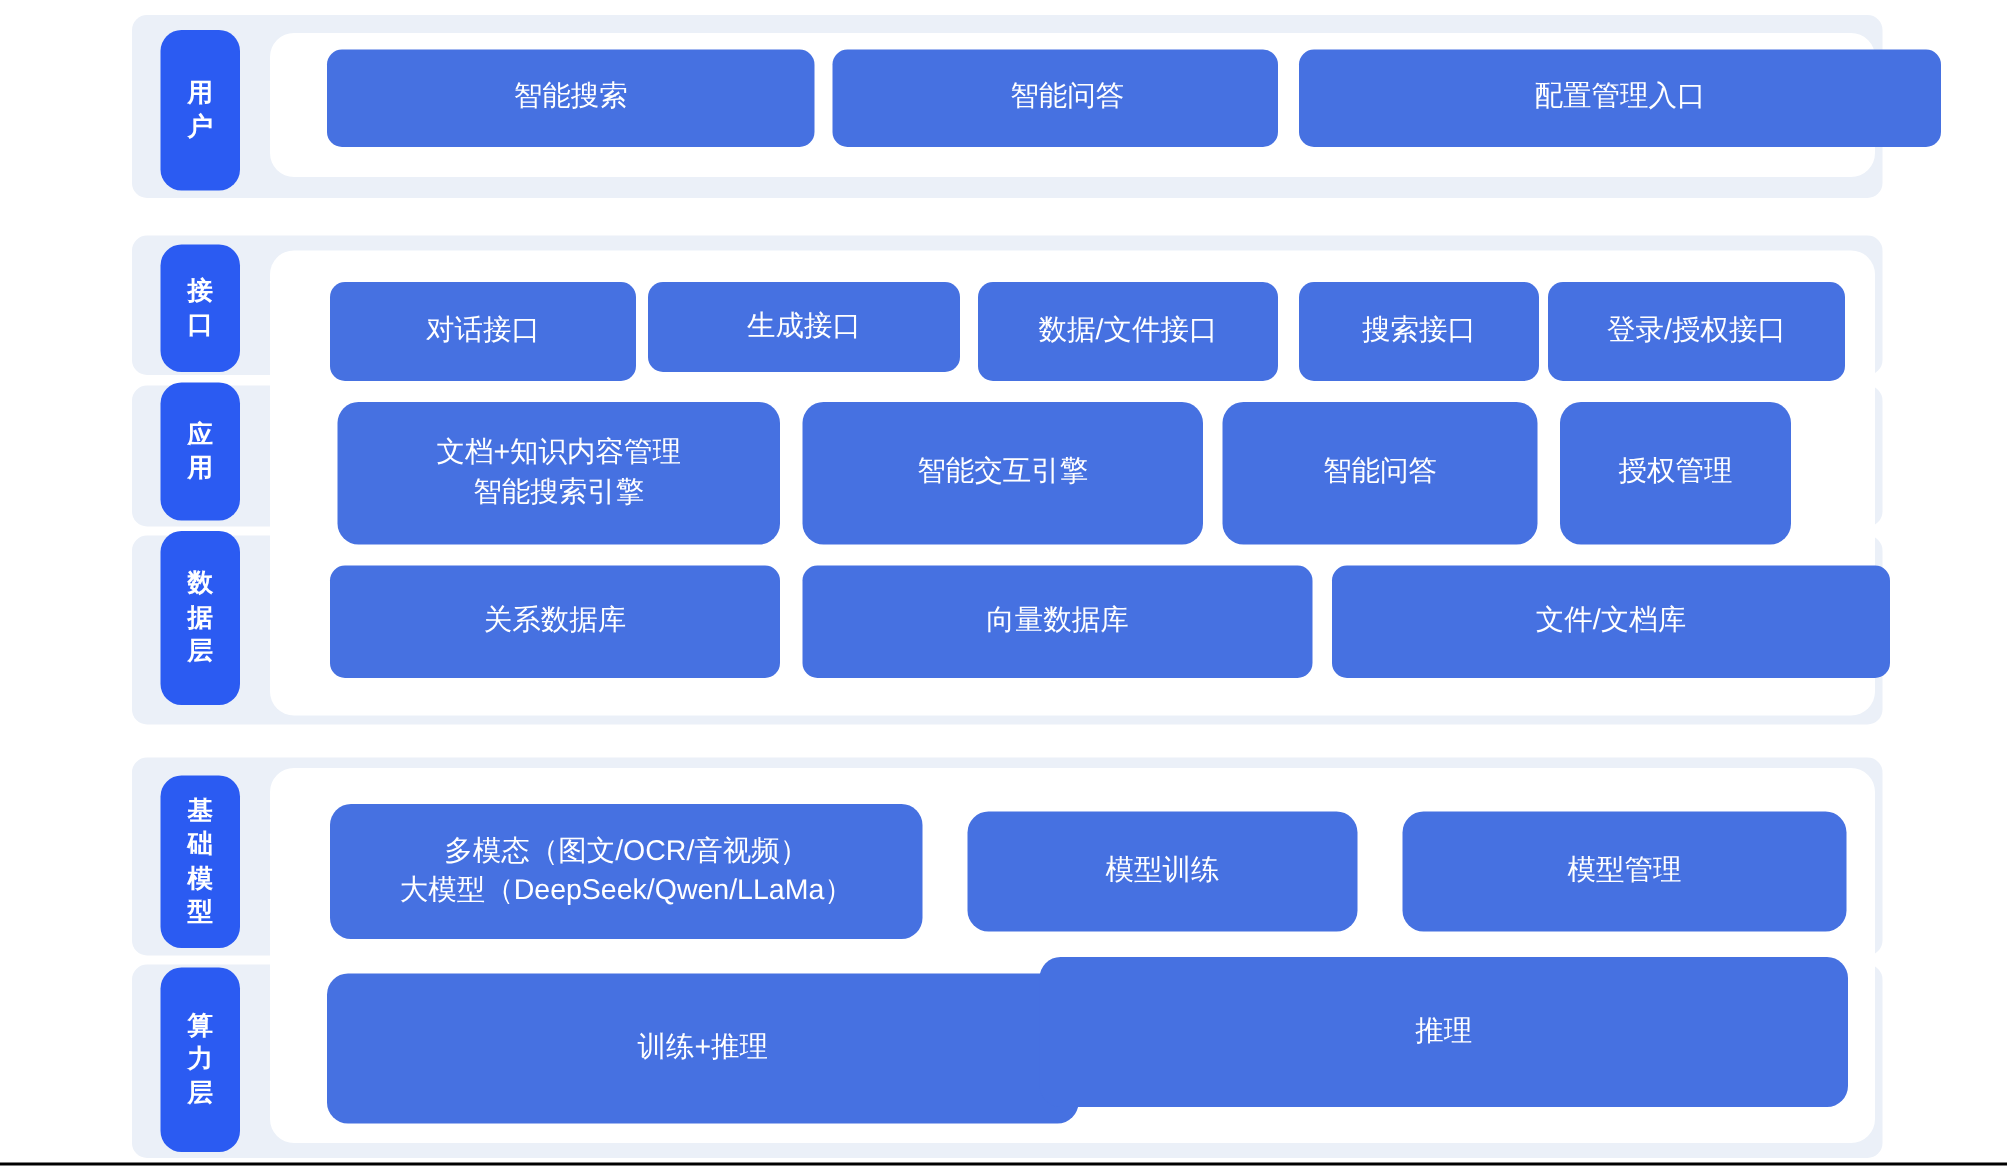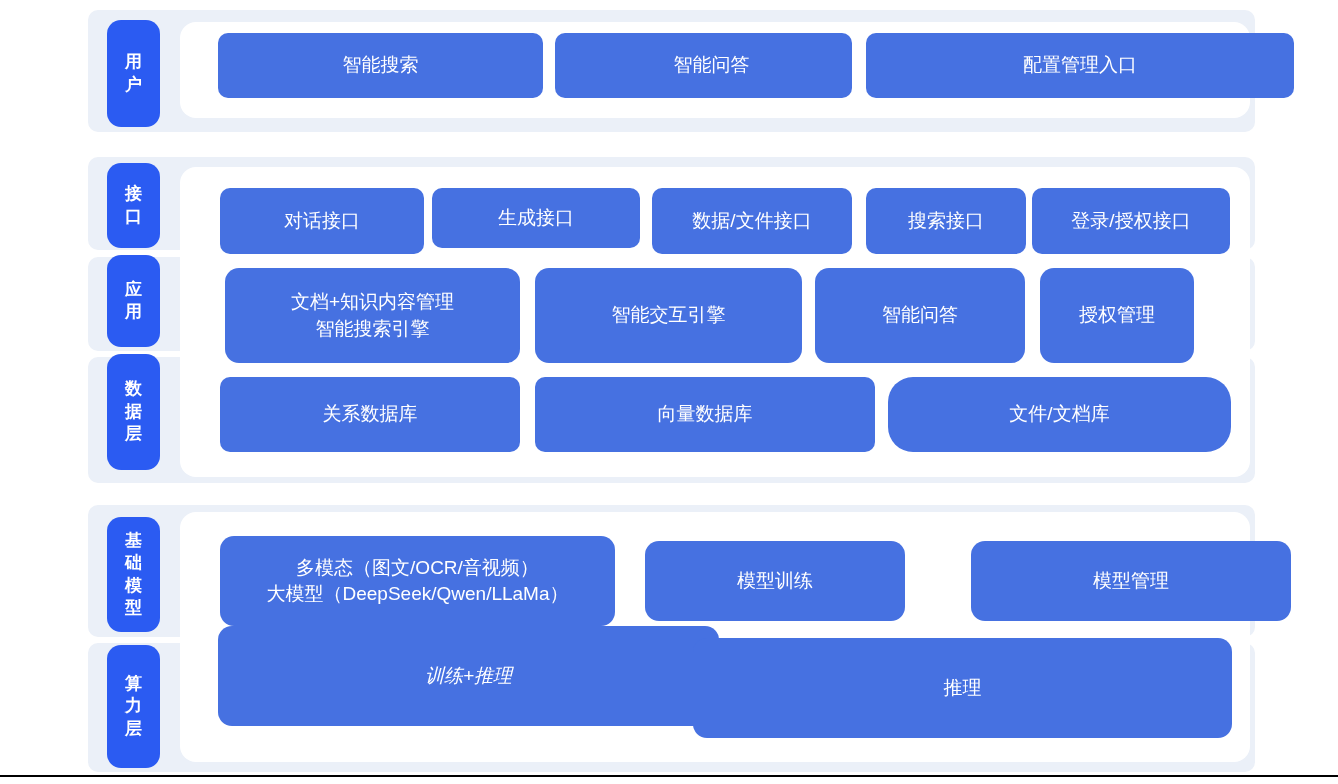--- a/index.html
+++ b/index.html
@@ -96,40 +96,40 @@
     <div class="node" style="left:852px;top:21px;width:198px;height:66px;">登录/授权接口</div>
 
     <div class="node big" style="left:355px;top:101px;width:267px;height:95px;">智能交互引擎</div>
     <div class="node big" style="left:45px;top:101px;width:295px;height:95px;">文档+知识内容管理
 智能搜索引擎</div>
     <div class="node big" style="left:635px;top:101px;width:210px;height:95px;">智能问答</div>
     <div class="node big" style="left:860px;top:101px;width:154px;height:95px;">授权管理</div>
 
     <div class="node" style="left:40px;top:210px;width:300px;height:75px;">关系数据库</div>
     <div class="node" style="left:355px;top:210px;width:340px;height:75px;">向量数据库</div>
-    <div class="node" style="left:708px;top:210px;width:343px;height:75px;border-radius:25px;">文件/文档库</div>
+    <div class="node" style="left:708px;top:210px;width:372px;height:75px;">文件/文档库</div>
   </div>
 </div>
 
 <div class="group" style="top:505px;height:267px;">
   <div class="band" style="top:0;height:132px;"></div>
   <div class="band" style="top:138px;height:129px;"></div>
 
   <div class="layer-label" style="top:12px;height:115px;">
     <span>基础模型</span>
   </div>
   <div class="layer-label" style="top:140px;height:123px;">
     <span>算力层</span>
   </div>
 
   <div class="panel" style="top:7px;height:250px;">
 
     <div class="node big" style="left:40px;top:24px;width:395px;height:90px;">多模态（图文/OCR/音视频）
 大模型（DeepSeek/Qwen/LLaMa）</div>
     <div class="node big" style="left:465px;top:24px;width:260px;height:80px;margin-top:5px;">模型训练</div>
-    <div class="node big" style="left:791px;top:24px;width:320px;height:80px;margin-top:5px;">模型管理</div>
+    <div class="node big" style="left:755px;top:24px;width:296px;height:80px;margin-top:5px;">模型管理</div>
 
-    <div class="node big" style="left:38px;top:114px;width:501px;height:100px;font-style:italic;">训练+推理</div>
+    <div class="node big" style="left:38px;top:137px;width:501px;height:100px;">训练+推理</div>
     <div class="node big" style="left:513px;top:126px;width:539px;height:100px;">推理</div>
   </div>
 </div>
 
 <div class="bottom-rule"></div>
 
 </body></html>

